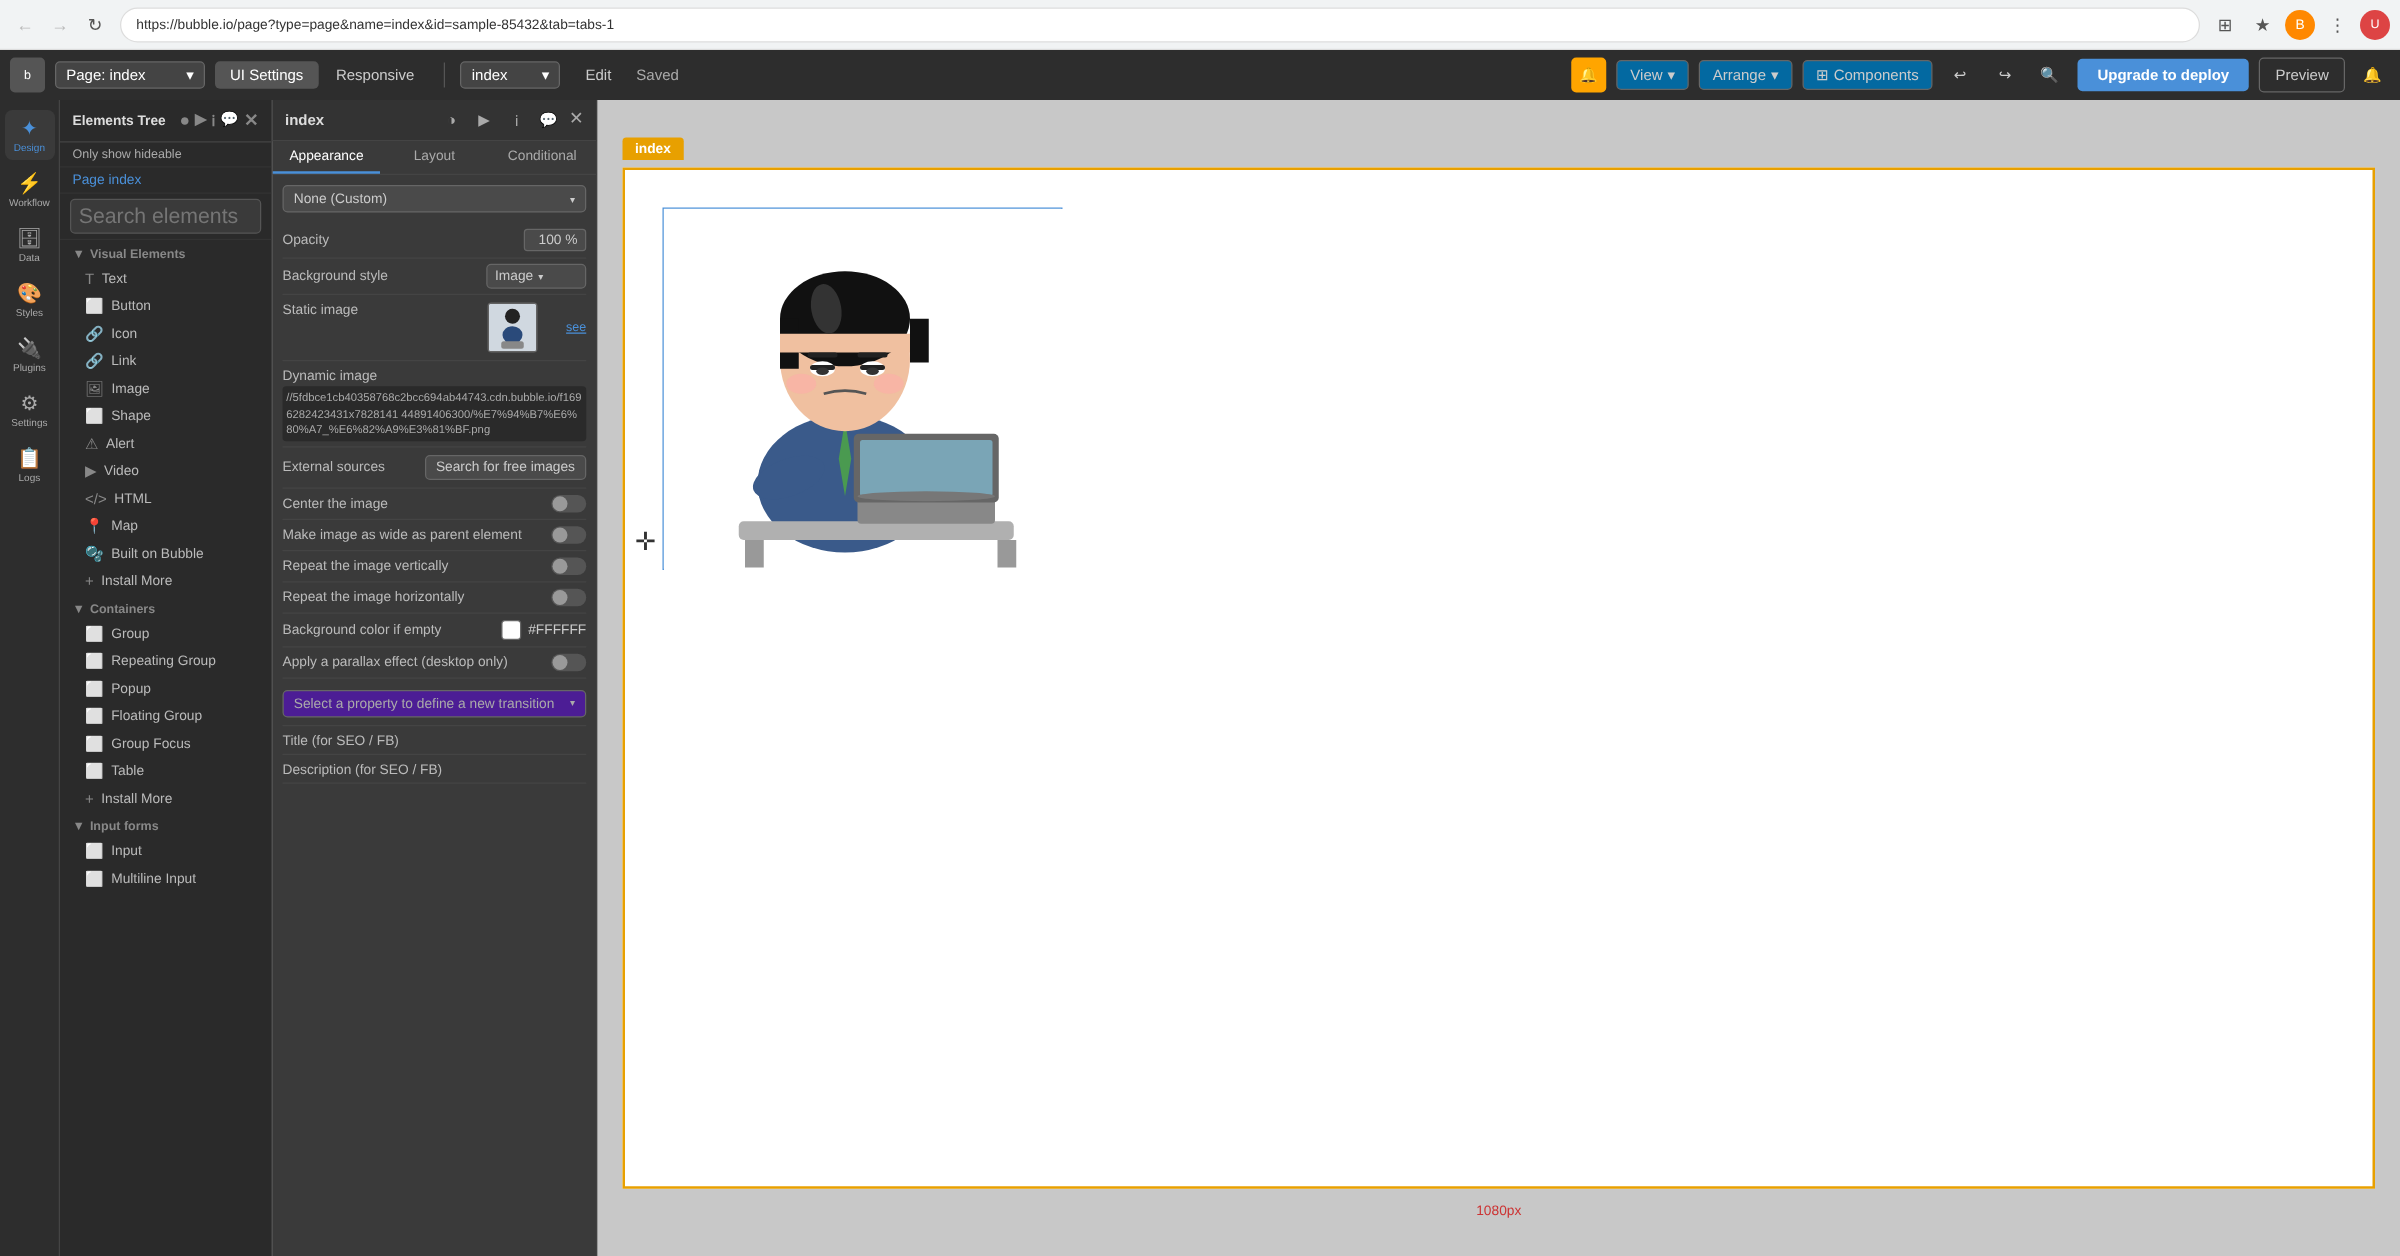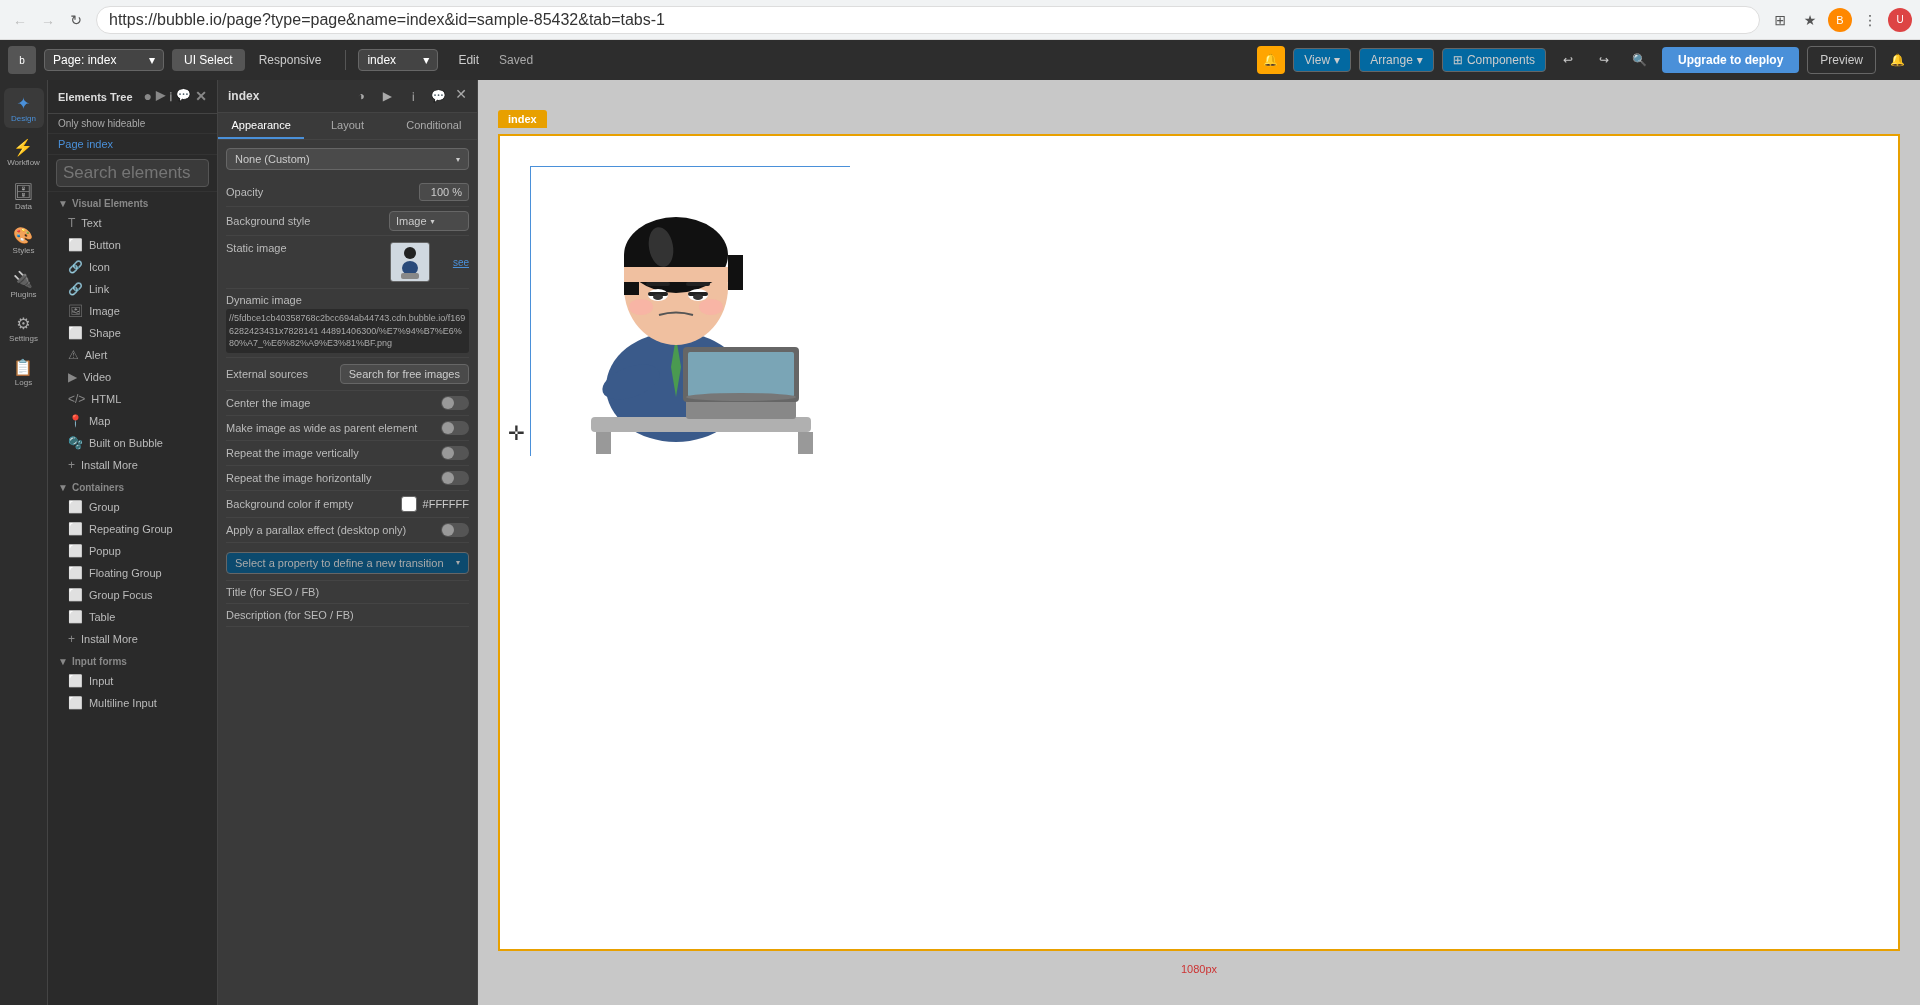--- a/index.html
+++ b/index.html
@@ -18,21 +18,21 @@
     .browser-nav-btns { display: flex; gap: 4px; align-items: center; }
     .nav-btn {
       width: 24px; height: 24px; border-radius: 50%; border: none;
       background: transparent; cursor: pointer; color: #555; font-size: 14px;
       display: flex; align-items: center; justify-content: center;
     }
     .nav-btn.disabled { color: #bbb; cursor: default; }
     .address-bar {
       flex: 1; height: 28px; background: white; border: 1px solid #ddd;
       border-radius: 14px; display: flex; align-items: center; padding: 0 12px;
-      font-size: 16px; color: #333;
+      font-size: 11px; color: #333;
     }
     .address-bar span { flex: 1; }
     .browser-actions { display: flex; gap: 6px; align-items: center; }
     .browser-icon { width: 24px; height: 24px; border-radius: 50%; display: flex; align-items: center; justify-content: center; color: #555; cursor: pointer; font-size: 14px; }
     .avatar-icon { width: 24px; height: 24px; border-radius: 50%; background: #d44; display: flex; align-items: center; justify-content: center; color: white; font-size: 10px; }
 
     
     .app-toolbar {
       height: 40px;
       background: #2d2d2d;
@@ -245,21 +245,21 @@
 
     .parallax-row {
       display: flex; align-items: center; justify-content: space-between;
       padding: 5px 0; border-bottom: 1px solid #444;
     }
 
     .transition-row {
       padding: 6px 0; border-bottom: 1px solid #444;
     }
     .transition-dropdown {
-      background: #0c4a6e; border: 1px solid #666; border-radius: 4px;
+      background: #4c1d95; border: 1px solid #666; border-radius: 4px;
       padding: 4px 8px; color: #aaa; font-size: 11px; cursor: pointer;
       display: flex; align-items: center; justify-content: space-between; width: 100%;
       margin-top: 3px;
     }
 
     .seo-row {
       padding: 4px 0; border-bottom: 1px solid #444;
     }
     .seo-label { font-size: 11px; color: #bbb; }
 
@@ -308,21 +308,21 @@
   </div>
 </div>
 
 <div class="app-toolbar">
   <div class="app-logo">b</div>
   <div class="page-selector">
     <span>Page: index</span>
     <span>▾</span>
   </div>
   <div class="tab-buttons">
-    <div class="tab-btn active">UI Select</div>
+    <div class="tab-btn active">UI Settings</div>
     <div class="tab-btn">Responsive</div>
   </div>
   <div class="toolbar-sep"></div>
   <div class="page-selector" style="min-width:80px;">
     <span>index</span>
     <span>▾</span>
   </div>
   <div class="tab-btn">Edit</div>
   <div class="saved-tag">Saved</div>
   <div class="toolbar-right">

